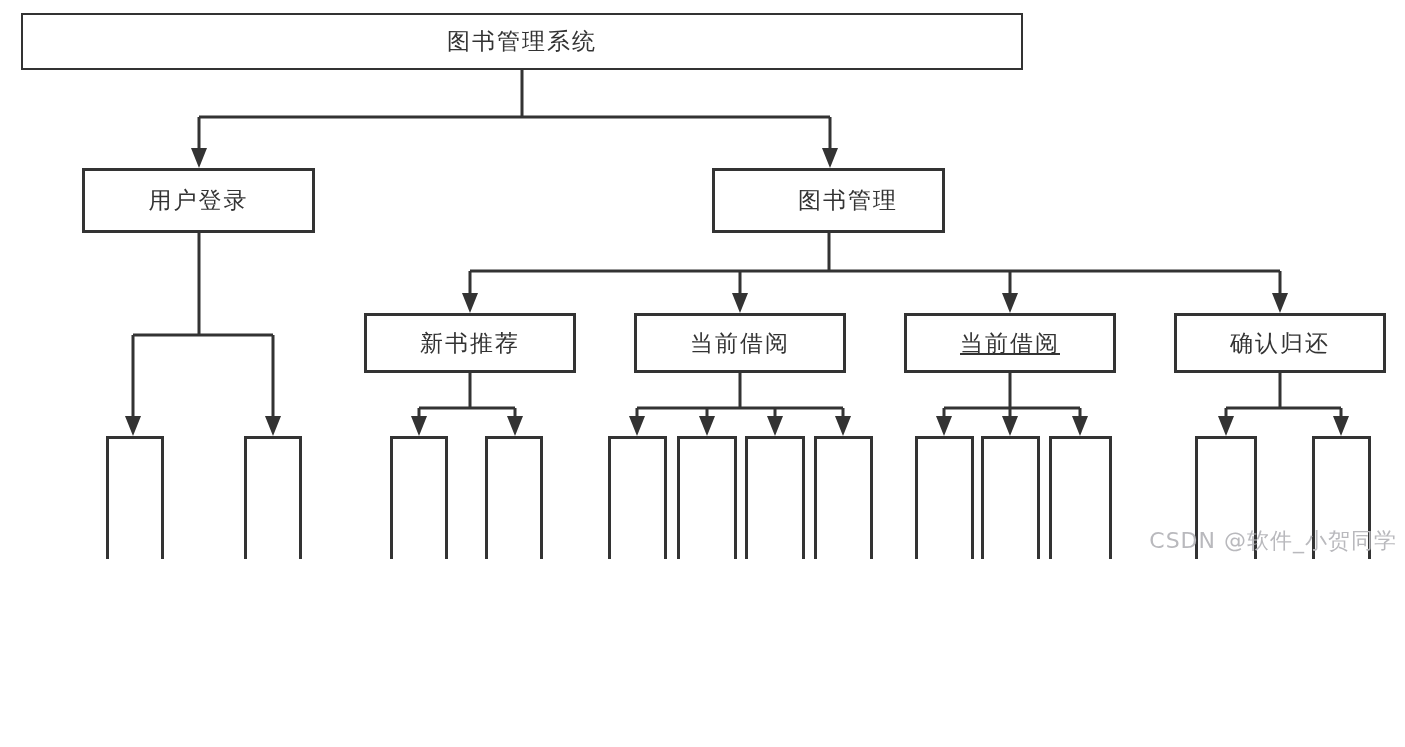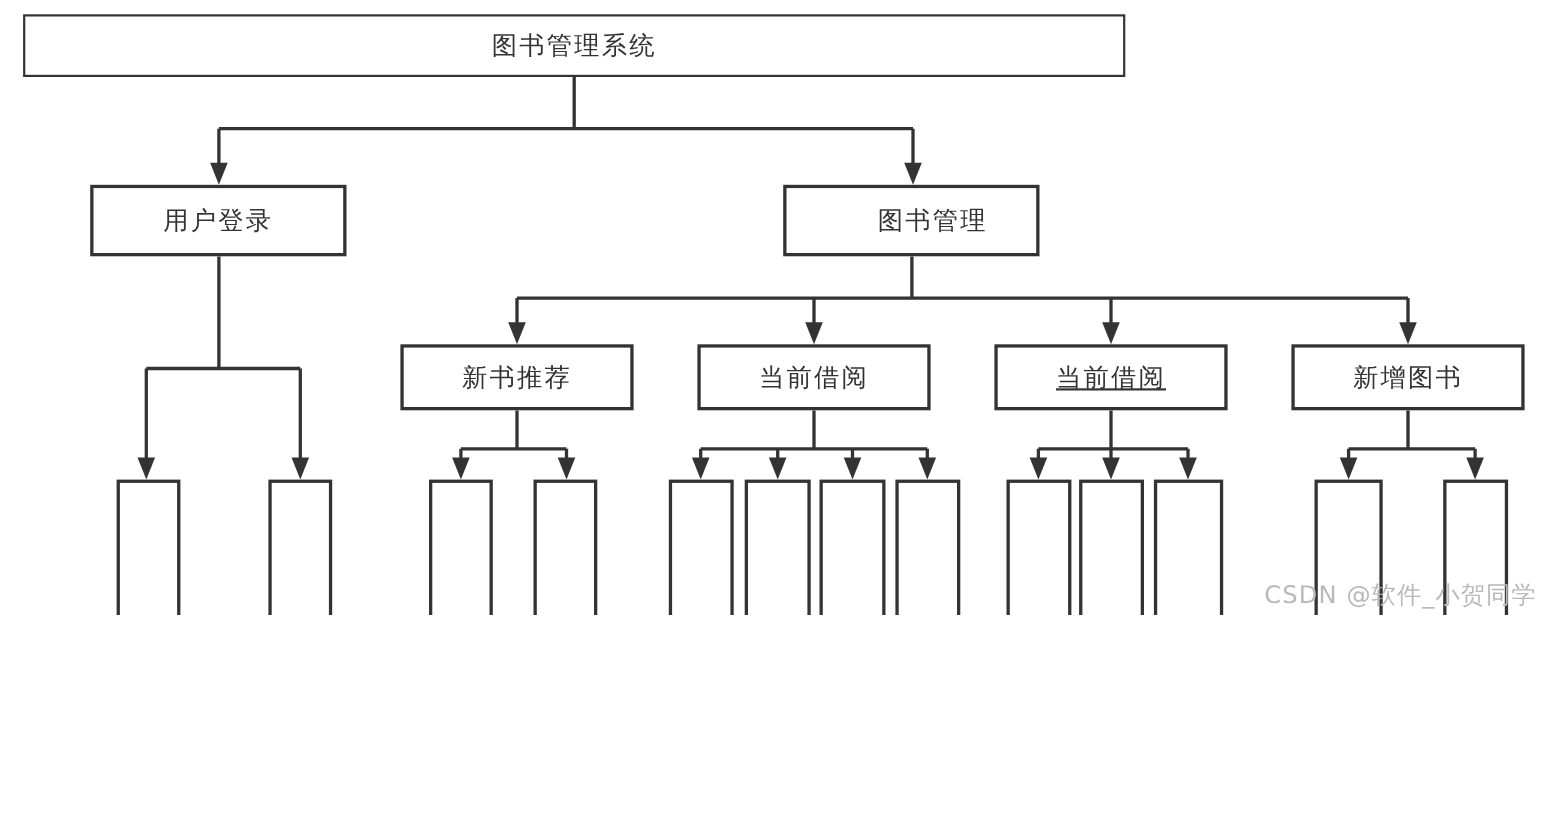--- a/index.html
+++ b/index.html
@@ -92,21 +92,21 @@
   <div class="box hbox" style="left:364px;top:313px;width:212px;height:60px;">
     <span>新书推荐</span>
   </div>
   <div class="box hbox" style="left:634px;top:313px;width:212px;height:60px;">
     <span>当前借阅</span>
   </div>
   <div class="box hbox" style="left:904px;top:313px;width:212px;height:60px;text-decoration:underline;">
     <span>当前借阅</span>
   </div>
   <div class="box hbox" style="left:1174px;top:313px;width:212px;height:60px;">
-    <span>新增图书</span>
+    <span>确认归还</span>
   </div>
 
   <div class="box vbox" style="left:106px;top:436px;width:58px;height:301px;">
     <span class="vtext">用户登录</span>
   </div>
   <div class="box vbox" style="left:244px;top:436px;width:58px;height:301px;">
     <span class="vtext">注销登录</span>
   </div>
 
   <div class="box vbox" style="left:390px;top:436px;width:58px;height:301px;">

